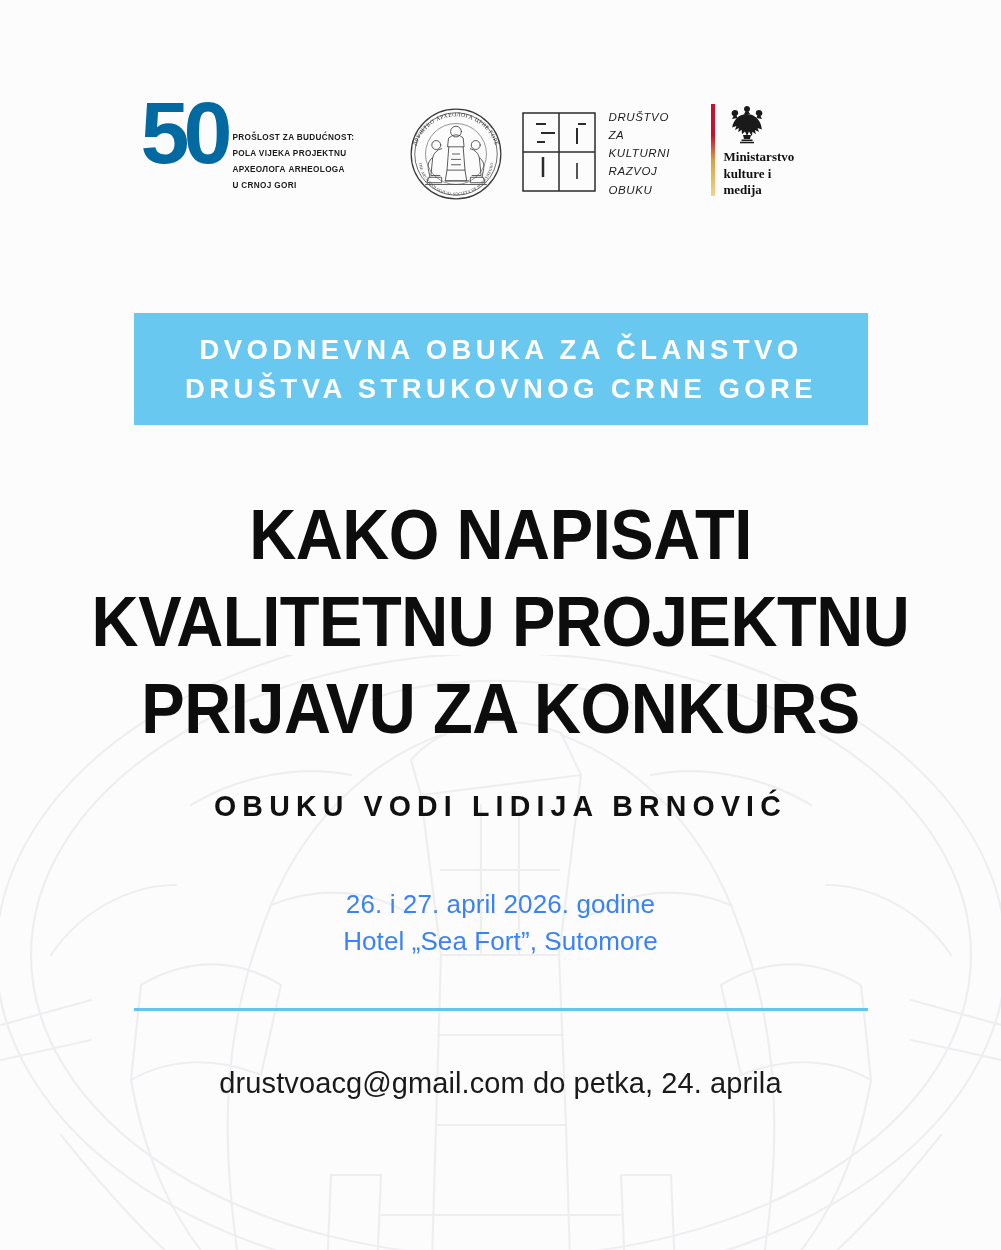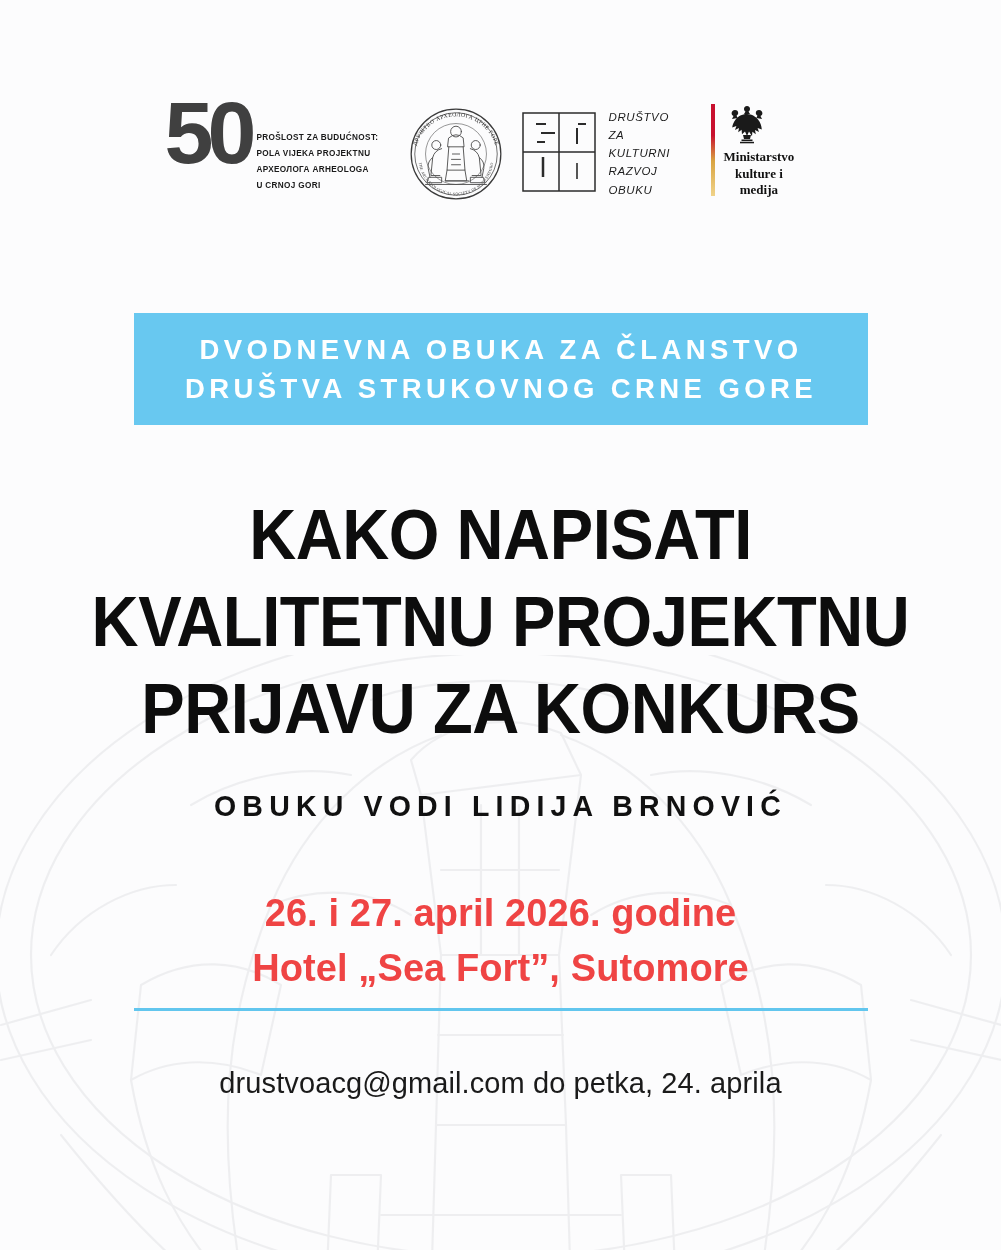--- a/index.html
+++ b/index.html
@@ -56,24 +56,23 @@
   .logo-slot { display:flex; align-items:flex-start; }
 
   
   .logo-fifty { width:250px; display:flex; align-items:flex-start; gap:6px; padding-top:2px; }
   .logo-fifty .num {
     font-family:"Liberation Sans", sans-serif;
     font-weight:700;
     font-size:88px;
     line-height:0.84;
     letter-spacing:-6px;
-    color:#404040;
+    color:#0369a1;
     position:relative;
     top:-4px;
-    margin-left:24px;
   }
   .logo-fifty .lines {
     padding-top:30px;
     font-size:8.2px;
     font-weight:700;
     line-height:1.95;
     letter-spacing:0.35px;
     color:#1a1a1a;
     white-space:nowrap;
   }
@@ -90,21 +89,21 @@
     font-size:11.5px;
     font-weight:400;
     line-height:1.58;
     letter-spacing:0.6px;
     color:#1c1c1c;
     white-space:nowrap;
     padding-top:2px;
   }
 
   
-  .logo-min { width:150px; display:flex; align-items:flex-start; gap:9px; padding-top:6px;text-align:center; }
+  .logo-min { width:150px; display:flex; align-items:flex-start; gap:9px; padding-top:6px; }
   .min-bar {
     width:4px; height:92px; flex:none;
     background:linear-gradient(to bottom,#c8102e 0%,#c8102e 34%,#d9a441 62%,#f0d38a 100%);
   }
   .min-body { display:flex; flex-direction:column; gap:5px; }
   .min-emblem { width:46px; height:40px; }
   .min-emblem svg { width:100%; height:100%; display:block; }
   .min-text {
     font-family:"Liberation Serif", serif;
     font-weight:700;
@@ -174,25 +173,25 @@
 
   
   .meta {
     position:absolute;
     left:0; right:0;
     top:886px;
     z-index:3;
     text-align:center;
   }
   .meta-line {
-    font-size:38px;
-    font-weight:700;
+    font-size:26px;
+    font-weight:400;
     line-height:1.44;
     letter-spacing:0.1px;
-    color:#ef4444;
+    color:#3b82f6;
     white-space:nowrap;
   }
 
   
   .divider {
     position:absolute;
     left:134px;
     top:1008px;
     width:734px;
     height:3px;

